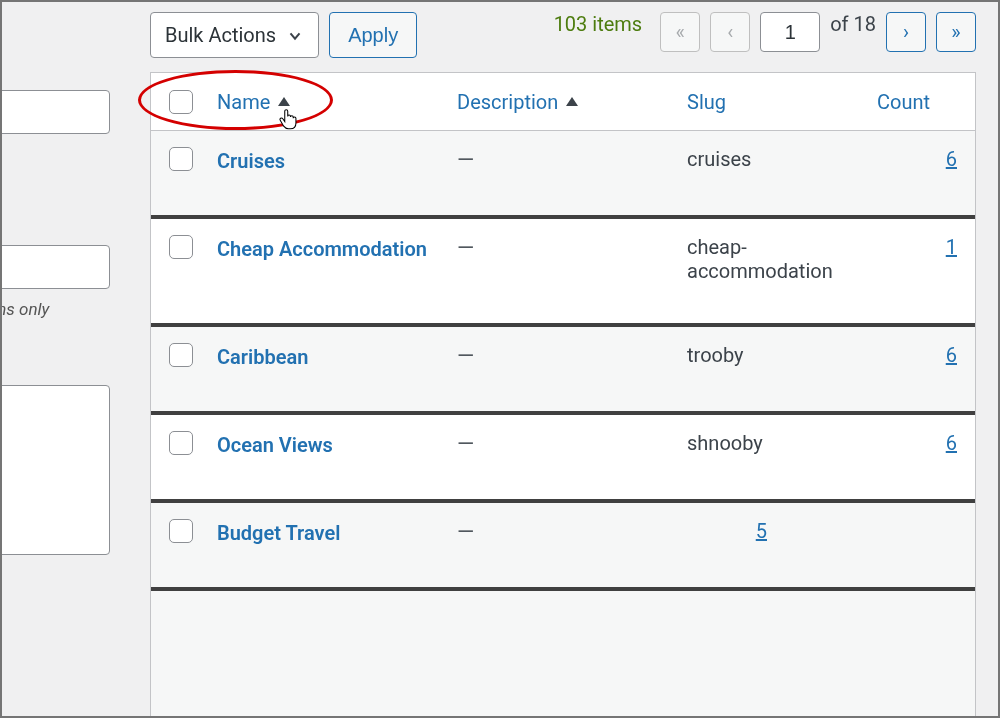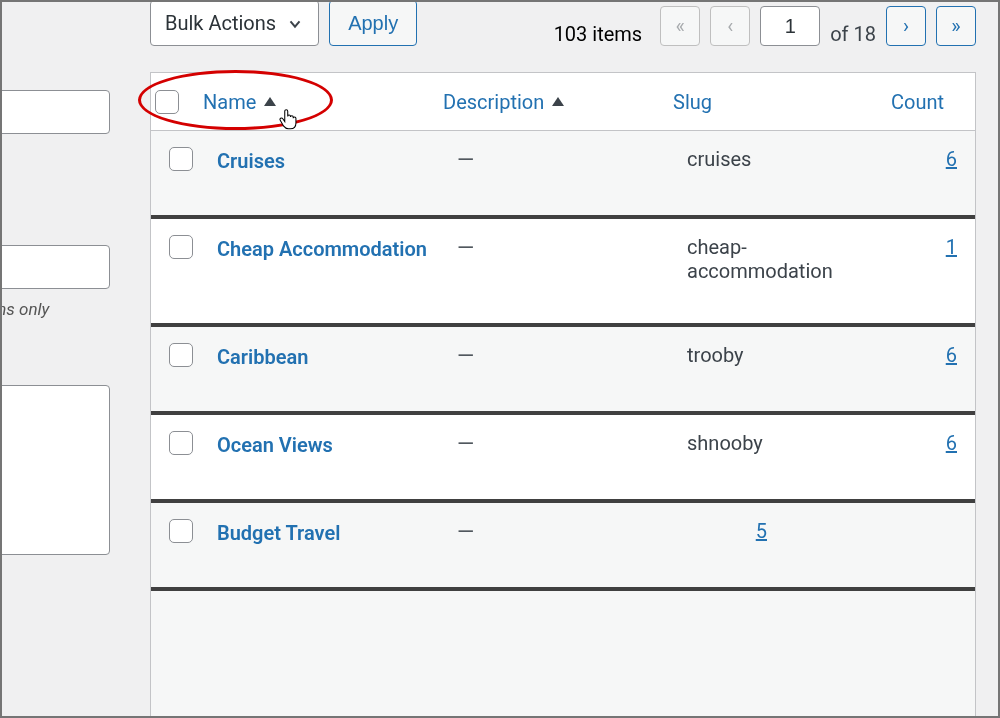--- a/index.html
+++ b/index.html
@@ -50,23 +50,23 @@
     font-size: 17px;
     line-height: 1.45;
     margin: 0 0 30px 0;
   }
 
   
   .toolbar {
     position: absolute;
     left: 150px;
     right: 24px;
-    top: 0;
+    top: 12px;
     display: flex;
-    align-items: flex-end;
+    align-items: flex-start;
     gap: 10px;
     height: 46px;
   }
   .bulk-select {
     display: inline-flex;
     align-items: center;
     gap: 10px;
     border: 1px solid #8c8f94;
     border-radius: 4px;
     background: #fff;
@@ -86,21 +86,21 @@
     color: #2271b1;
     border-radius: 4px;
     height: 46px;
     padding: 8px 18px;
     font-size: 20px;
     cursor: pointer;
   }
   .spacer { flex: 1; }
   .items-count {
     font-size: 20px;
-    color: #000000;
+    color: #4d7c0f;
     margin-right: 8px;
   }
   .page-btn {
     display: inline-flex;
     align-items: center;
     justify-content: center;
     width: 40px;
     height: 40px;
     border: 1px solid #bfbfbf;
     border-radius: 4px;
@@ -139,21 +139,21 @@
     border: 1px solid #c3c4c7;
     background: #f6f7f7;
     overflow: hidden;
   }
   .thead {
     display: flex;
     align-items: center;
     height: 58px;
     border-bottom: 1px solid #c3c4c7;
     background: #fff;
-    padding: 0 4px;
+    padding: 0 18px;
   }
   .col-cb { width: 48px; display:flex; align-items:center; }
   .col-name { width: 225px; }
   .col-desc { width: 230px; margin-left: 15px; }
   .col-slug { flex: 1; }
   .col-count { width: 80px; text-align: right; }
 
   .th {
     font-size: 20px;
     color: #2271b1;

